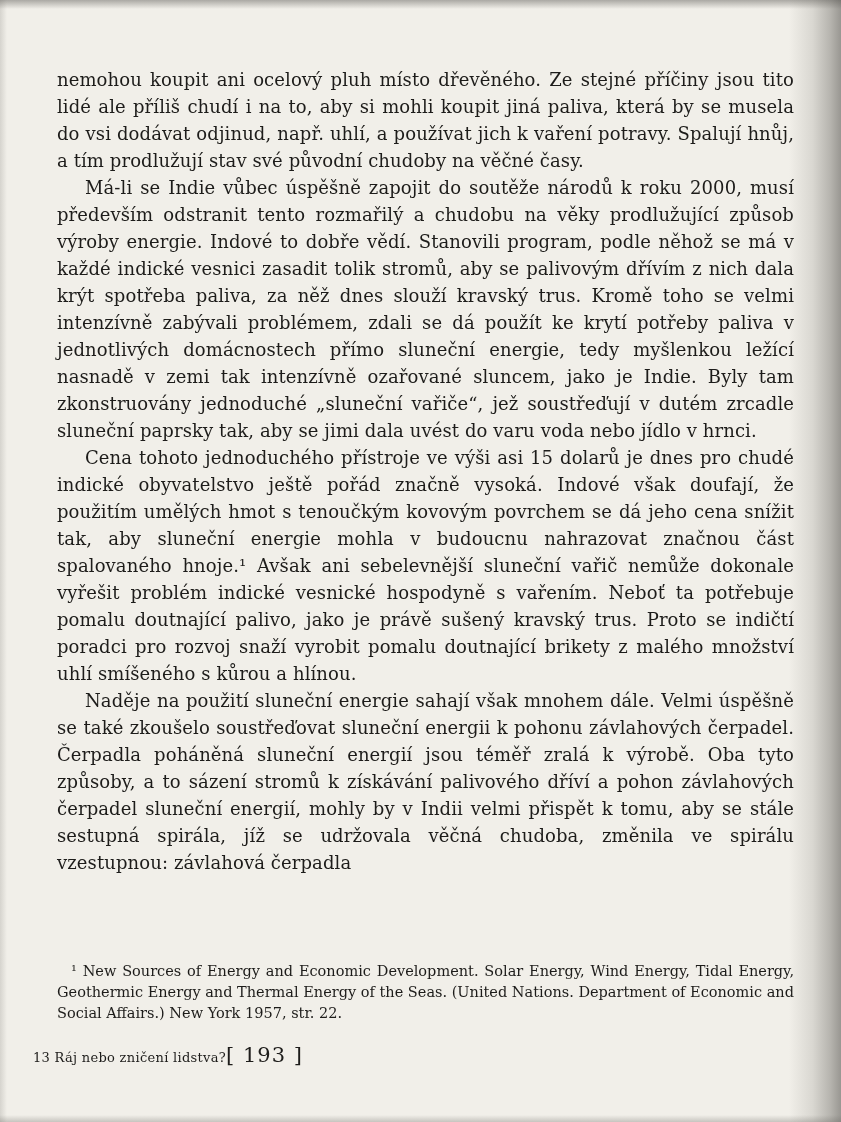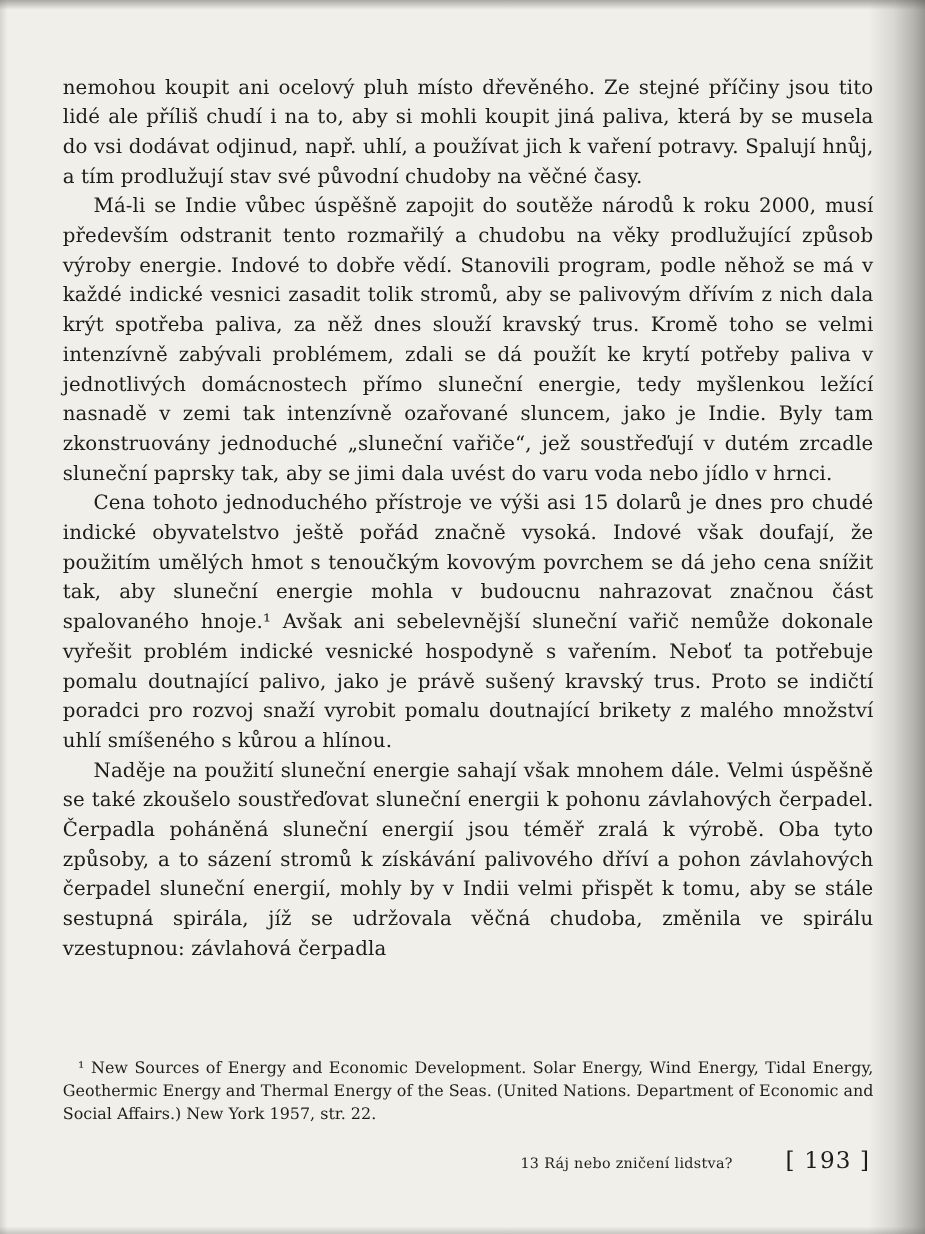--- a/index.html
+++ b/index.html
@@ -35,25 +35,25 @@
     line-height: 21px;
     text-align: justify;
     text-indent: 14px;
   }
   .footer {
     position: absolute;
     left: 33px;
     right: 50px;
     top: 1043px;
     display: flex;
-    justify-content: flex-end;
+    justify-content: flex-start;
     align-items: baseline;
   }
   .footer-left { font-size: 13px; letter-spacing: 0.3px; }
-  .footer-right { font-size: 21px; letter-spacing: 1px; margin-left: 48px; }
+  .footer-right { font-size: 21px; letter-spacing: 1px; }
 
   
   .edge-right {
     position: absolute; top: 0; right: 0; width: 52px; height: 100%;
     background: linear-gradient(to right,
       rgba(110,108,102,0) 0%,
       rgba(110,108,102,0.18) 45%,
       rgba(92,90,85,0.40) 80%,
       rgba(80,78,74,0.55) 100%);
     pointer-events: none;

